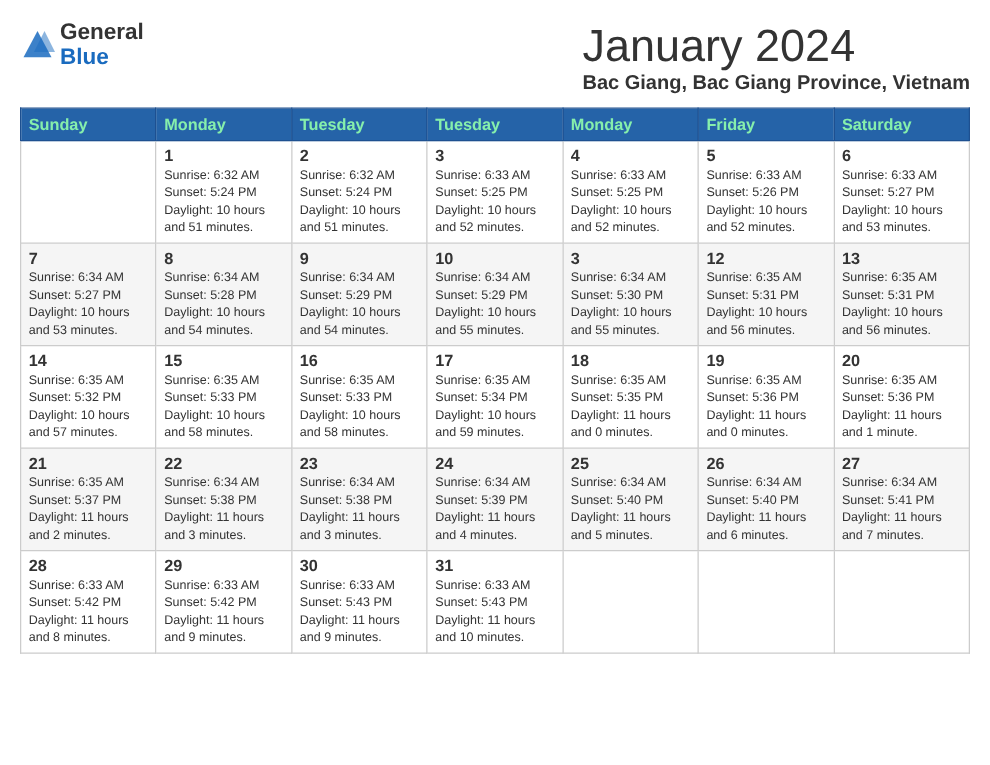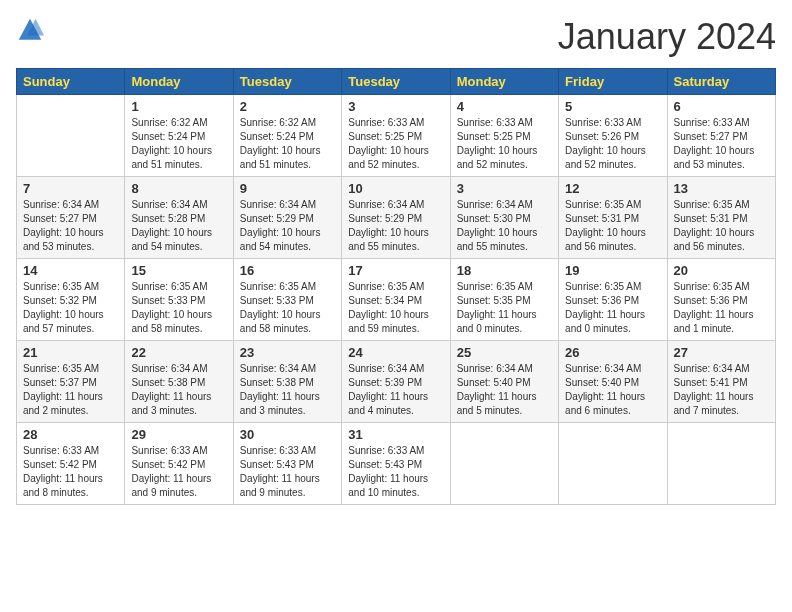--- a/index.html
+++ b/index.html
@@ -53,21 +53,21 @@
       color: #333;
       font-weight: bold;
     }
     .calendar-table {
       width: 100%;
       border-collapse: collapse;
       border: 1px solid #ccc;
     }
     .calendar-table th {
       background-color: #2563a8;
-      color: #fde047;
+      color: #86efac;
       font-size: 13px;
       padding: 5px 6px;
       text-align: left;
       border: 1px solid #1e5090;
       font-weight: bold;
     }
     .calendar-table td {
       vertical-align: top;
       padding: 4px 6px;
       border: 1px solid #ccc;
@@ -98,23 +98,28 @@
   </style>
 </head>
 <body>
 
 <div class="header-area">
   <div class="logo">
     <svg class="logo-icon" viewBox="0 0 40 40" xmlns="http://www.w3.org/2000/svg">
       <polygon points="20,4 36,34 4,34" fill="#1a6bbf" opacity="0.85"></polygon>
       <polygon points="28,4 40,28 16,28" fill="#1a6bbf" opacity="0.5"></polygon>
     </svg>
+    <div class="logo-text">
+      <span class="logo-general">General</span>
+      <span class="logo-blue">Blue</span>
+    </div>
   </div>
   <div class="title-area">
     <div class="month-title">January 2024</div>
+    <div class="location-title">Bac Giang, Bac Giang Province, Vietnam</div>
   </div>
 </div>
 
 <table class="calendar-table">
   <thead>
     <tr>
     <th>Sunday</th>
         <th>Monday</th>
         <th>Tuesday</th>
         <th>Tuesday</th>

